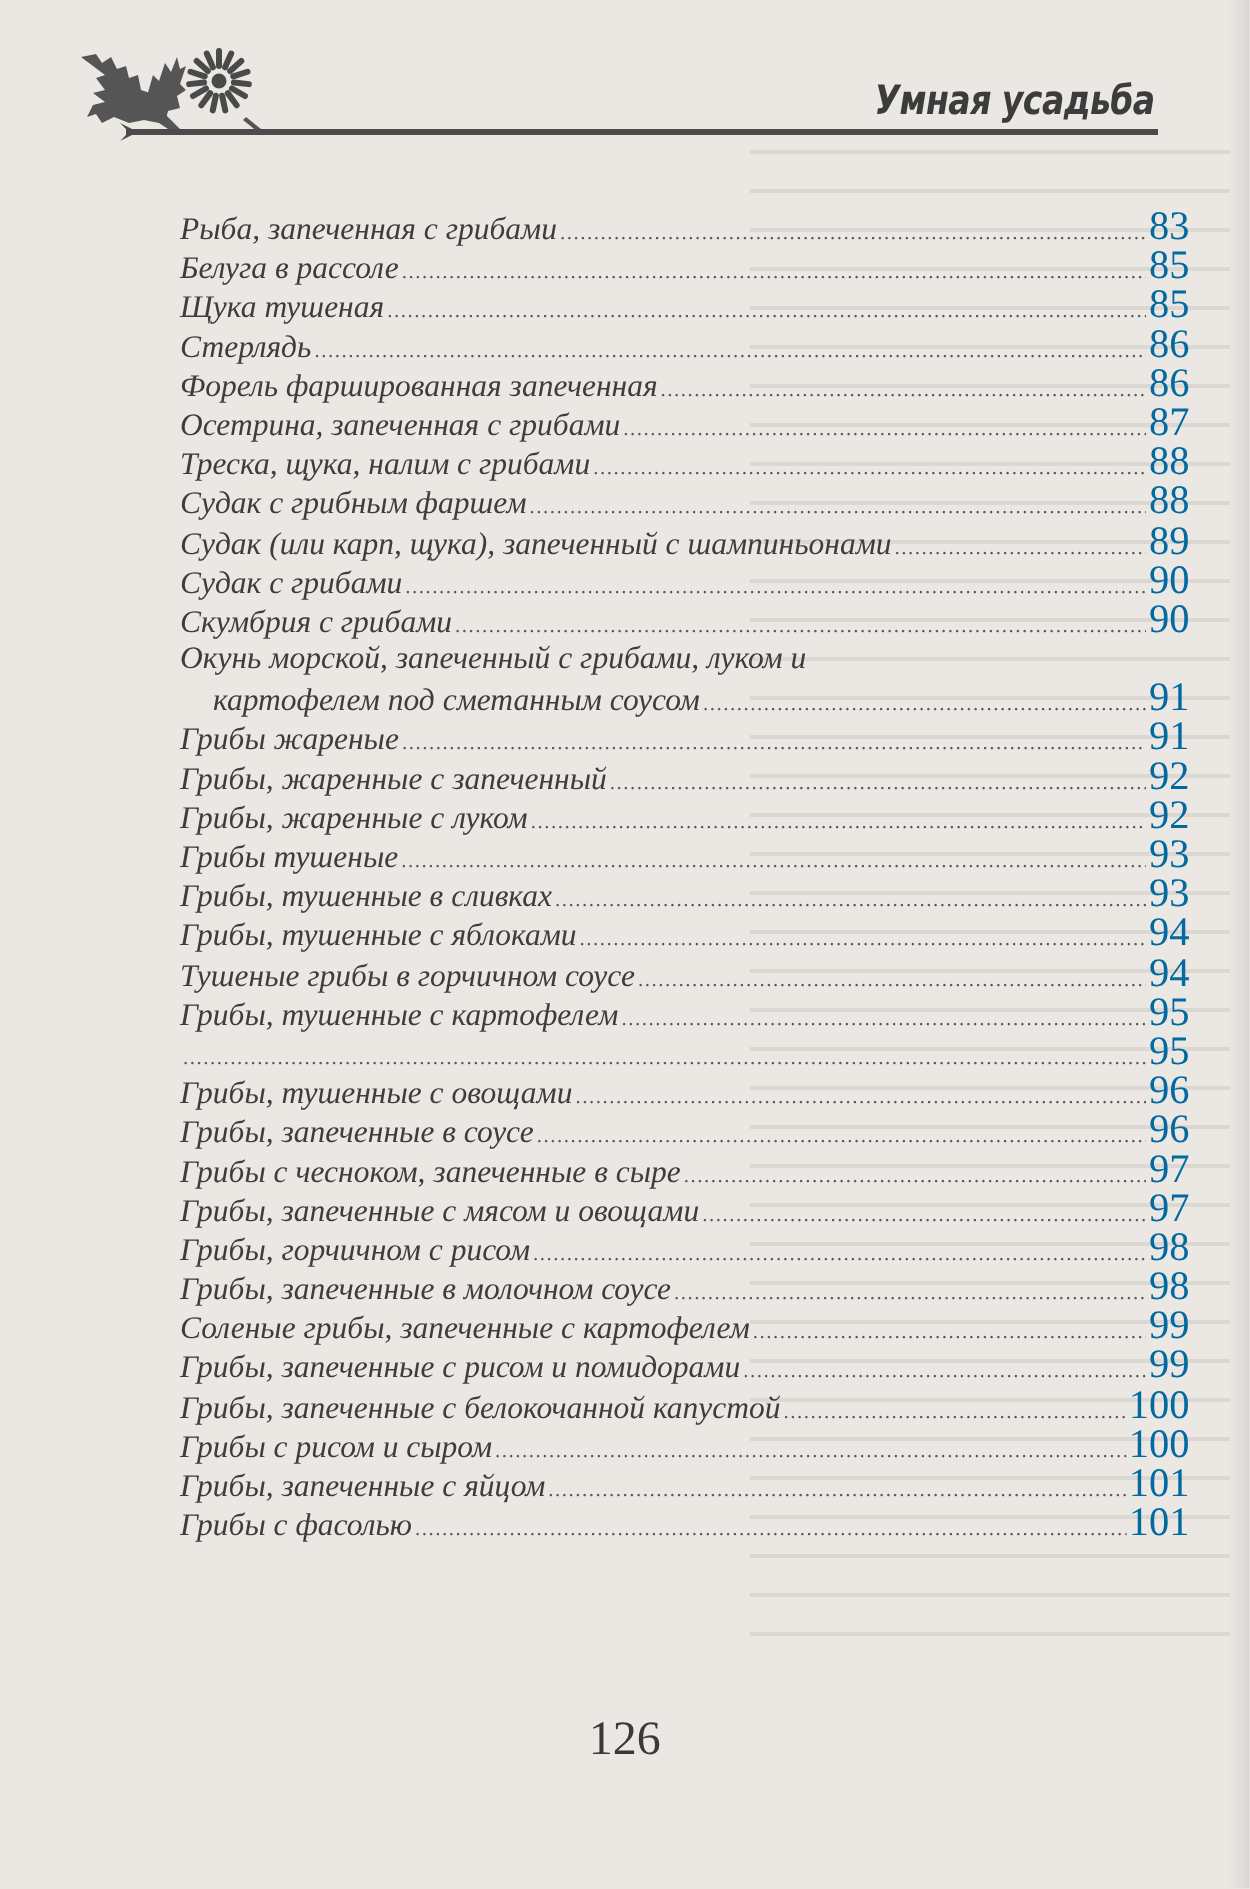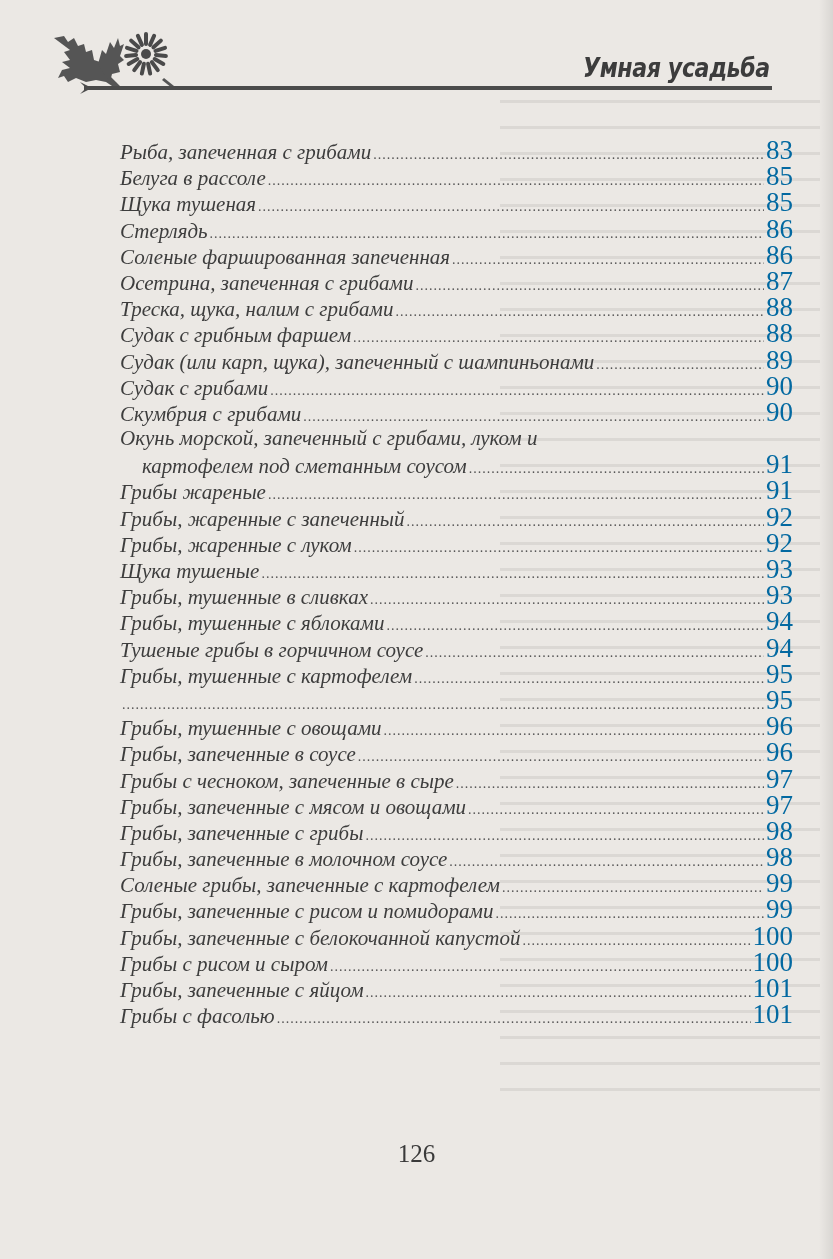--- a/index.html
+++ b/index.html
@@ -100,21 +100,21 @@
     }
     .toc-row.indent .toc-title {
       padding-left: 22px;
     }
     .page-number {
       position: absolute;
       left: 0;
       width: 833px;
       top: 1140px;
       text-align: center;
-      font-size: 25px;
+      font-size: 32px;
       color: #3a3a3a;
     }
     .ghost {
       position: absolute;
       left: 500px;
       top: 100px;
       width: 320px;
       height: 1000px;
       opacity: 0.07;
       background: repeating-linear-gradient(to bottom, #000 0 3px, transparent 3px 26px);
@@ -176,21 +176,21 @@
       <span class="toc-title">Щука тушеная</span>
       <span class="toc-dots"></span>
       <span class="toc-page">85</span>
     </li>
   <li class="toc-row">
       <span class="toc-title">Стерлядь</span>
       <span class="toc-dots"></span>
       <span class="toc-page">86</span>
     </li>
   <li class="toc-row">
-      <span class="toc-title">Соленые фаршированная запеченная</span>
+      <span class="toc-title">Форель фаршированная запеченная</span>
       <span class="toc-dots"></span>
       <span class="toc-page">86</span>
     </li>
   <li class="toc-row">
       <span class="toc-title">Осетрина, запеченная с грибами</span>
       <span class="toc-dots"></span>
       <span class="toc-page">87</span>
     </li>
   <li class="toc-row">
       <span class="toc-title">Треска, щука, налим с грибами</span>
@@ -234,21 +234,21 @@
       <span class="toc-title">Грибы, жаренные с запеченный</span>
       <span class="toc-dots"></span>
       <span class="toc-page">92</span>
     </li>
   <li class="toc-row">
       <span class="toc-title">Грибы, жаренные с луком</span>
       <span class="toc-dots"></span>
       <span class="toc-page">92</span>
     </li>
   <li class="toc-row">
-      <span class="toc-title">Щука тушеные</span>
+      <span class="toc-title">Грибы тушеные</span>
       <span class="toc-dots"></span>
       <span class="toc-page">93</span>
     </li>
   <li class="toc-row">
       <span class="toc-title">Грибы, тушенные в сливках</span>
       <span class="toc-dots"></span>
       <span class="toc-page">93</span>
     </li>
   <li class="toc-row">
       <span class="toc-title">Грибы, тушенные с яблоками</span>
@@ -283,21 +283,21 @@
       <span class="toc-title">Грибы с чесноком, запеченные в сыре</span>
       <span class="toc-dots"></span>
       <span class="toc-page">97</span>
     </li>
   <li class="toc-row">
       <span class="toc-title">Грибы, запеченные с мясом и овощами</span>
       <span class="toc-dots"></span>
       <span class="toc-page">97</span>
     </li>
   <li class="toc-row">
-      <span class="toc-title">Грибы, запеченные с грибы</span>
+      <span class="toc-title">Грибы, горчичном с рисом</span>
       <span class="toc-dots"></span>
       <span class="toc-page">98</span>
     </li>
   <li class="toc-row">
       <span class="toc-title">Грибы, запеченные в молочном соусе</span>
       <span class="toc-dots"></span>
       <span class="toc-page">98</span>
     </li>
   <li class="toc-row">
       <span class="toc-title">Соленые грибы, запеченные с картофелем</span>

